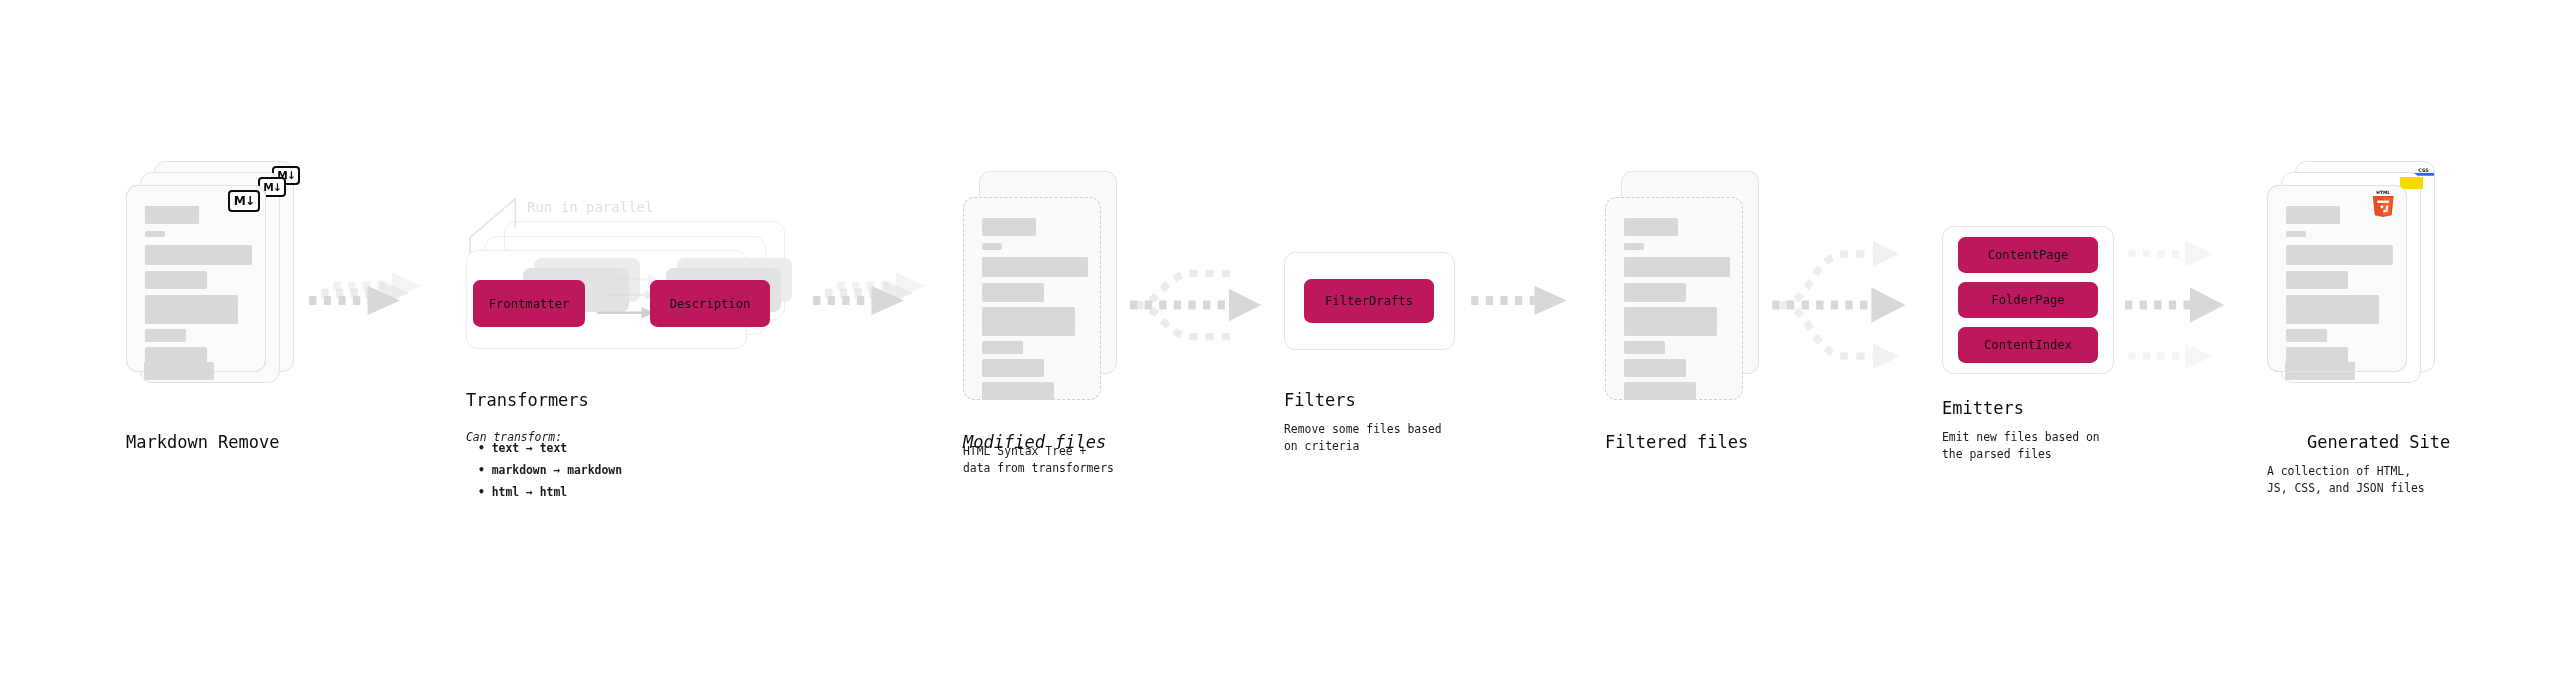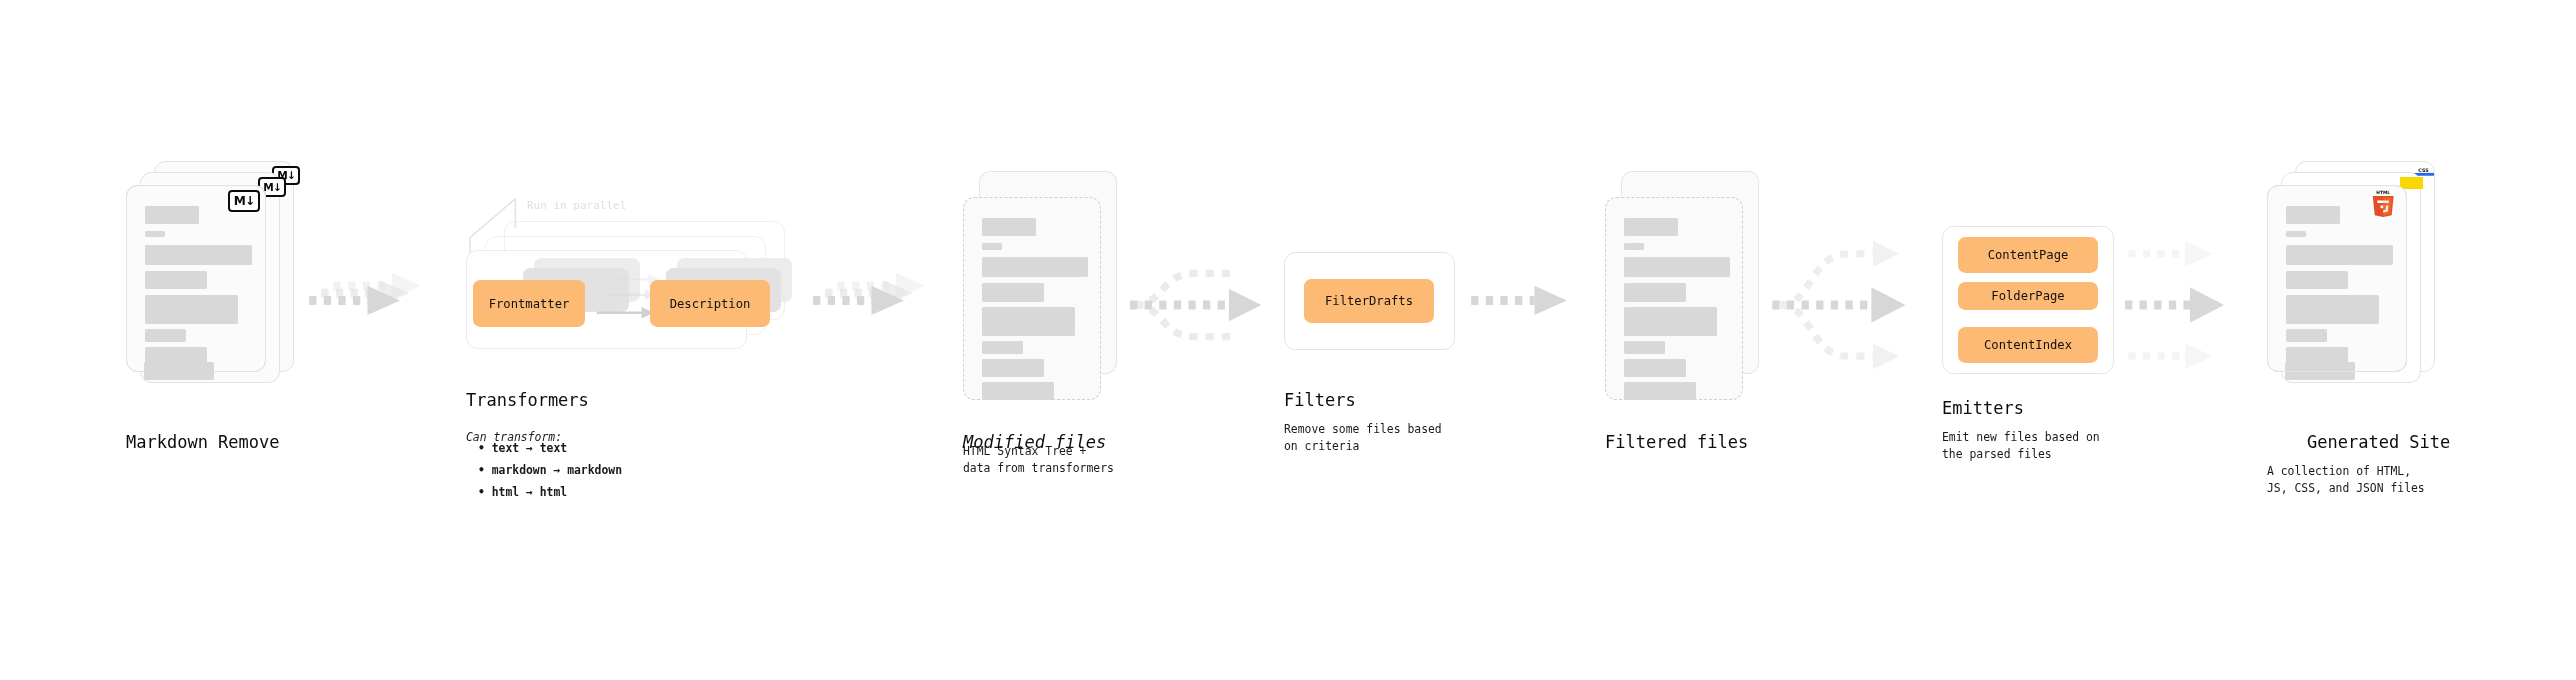--- a/index.html
+++ b/index.html
@@ -46,39 +46,39 @@
 
   
   .gbox{
     position:absolute;box-sizing:border-box;
     border:1.6px solid #e4e4e4;border-radius:11.4px;background:#ffffff;
   }
   .gbox.faint{border-color:#efefef;background:transparent;}
 
   .chip{
     position:absolute;box-sizing:border-box;
-    background:#fdba74;border-radius:7.3px;
+    background:#be185d;border-radius:7.3px;
     display:flex;align-items:center;justify-content:center;
     font-size:12.2px;color:#111;letter-spacing:0px;white-space:nowrap;
   }
   .chip.f1{background:#ececec;}
   .chip.f2{background:#e2e2e2;}
 
   
   .title{
     position:absolute;font-size:17px;letter-spacing:0px;color:#0d0d0d;
     white-space:nowrap;
   }
   .sub{
     position:absolute;font-size:11.4px;line-height:1.45;color:#1a1a1a;
     white-space:pre;
   }
   .sub.list{line-height:1.65;font-weight:bold;}
   .runlabel{
-    position:absolute;font-size:11px;color:#e0e0e0;white-space:nowrap;
+    position:absolute;font-size:14px;color:#e0e0e0;white-space:nowrap;
   }
 
   svg{position:absolute;overflow:visible;}
 </style>
 </head>
 <body>
 
 <div class="stage">
 
   <div class="docstack" style="left:126px;top:161px;">
@@ -231,21 +231,21 @@
     <path d="M10 85 C 48 85, 48 22, 92 22 L 124 22" stroke="#ededed" stroke-width="9" fill="none" stroke-dasharray="10 10"></path>
     <path d="M10 85 C 48 85, 48 148, 92 148 L 124 148" stroke="#ededed" stroke-width="9" fill="none" stroke-dasharray="10 10"></path>
     <polygon points="124,6 156,22 124,38" fill="#f1f1f1"></polygon>
     <polygon points="124,132 156,148 124,164" fill="#f1f1f1"></polygon>
     <line x1="0" y1="85" x2="122" y2="85" stroke="#d7d7d7" stroke-width="11" stroke-dasharray="9 9"></line>
     <polygon points="122,63 164,85 122,107" fill="#d7d7d7"></polygon>
   </svg>
 
   <div class="gbox" style="left:1942px;top:226px;width:172px;height:148px;"></div>
   <div class="chip" style="left:1958px;top:237px;width:140px;height:36px;">ContentPage</div>
-  <div class="chip" style="left:1958px;top:282px;width:140px;height:28px;">FolderPage</div>
+  <div class="chip" style="left:1958px;top:282px;width:140px;height:36px;">FolderPage</div>
   <div class="chip" style="left:1958px;top:327px;width:140px;height:36px;">ContentIndex</div>
   <div class="title" style="left:1942px;top:398px;">Emitters</div>
   <div class="sub" style="left:1942px;top:429px;">Emit new files based on
 the parsed files</div>
 
   <svg style="left:2125px;top:236px;width:138px;height:138px;" viewBox="0 0 170 170" width="138" height="138">
     <g opacity="0.55">
       <line x1="4" y1="22" x2="74" y2="22" stroke="#ececec" stroke-width="9" stroke-dasharray="9 9"></line>
       <polygon points="74,6 108,22 74,38" fill="#efefef"></polygon>
     </g>

